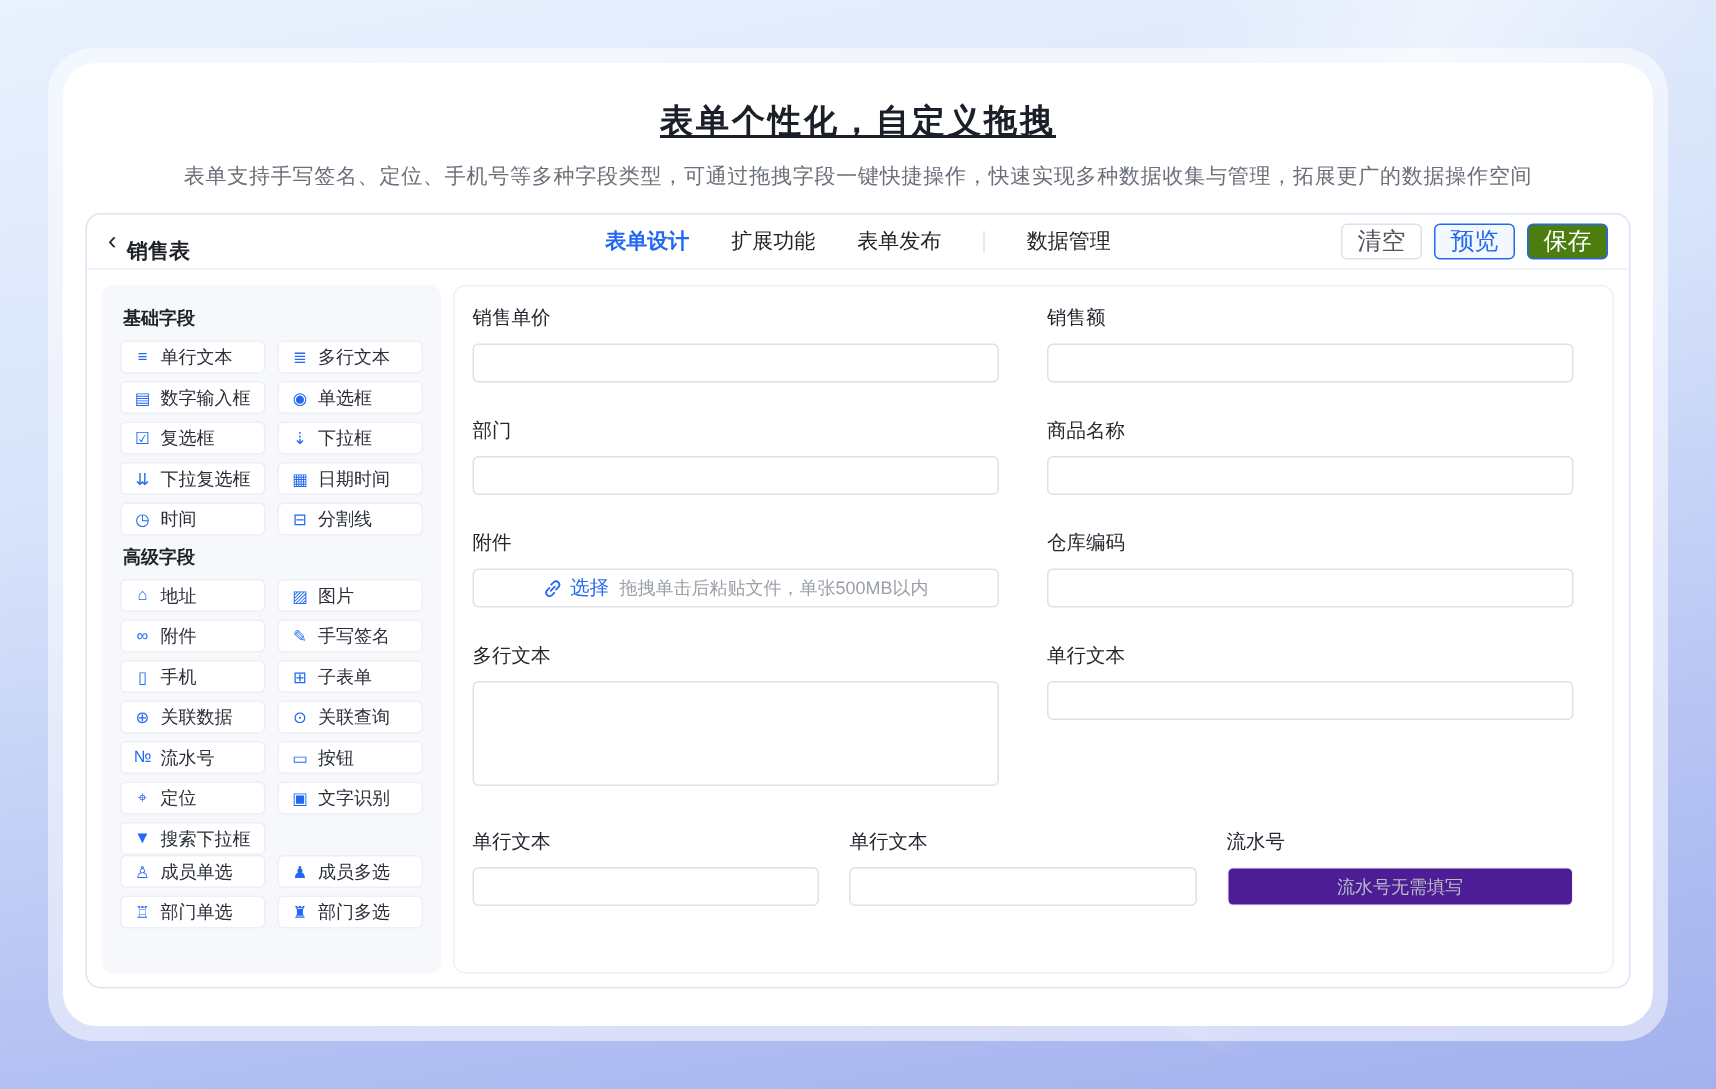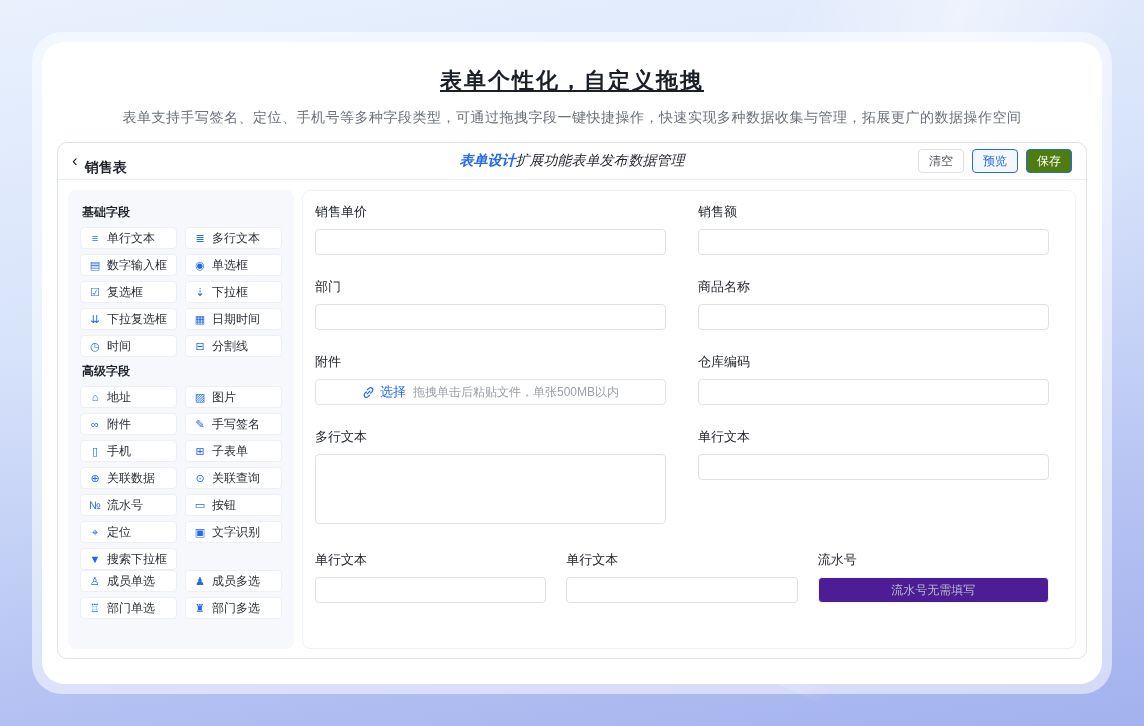--- a/index.html
+++ b/index.html
@@ -41,28 +41,28 @@
   }
   .toolbar {
     height:37px; border-bottom:1px solid #eaeef5;
     display:flex; align-items:center; padding:0 14px; position:relative;
   }
   .back-group { display:flex; align-items:center; gap:7px; cursor:pointer; }
   .back-icon { font-size:17px; color:#1f2329; line-height:1; margin-top:-2px; }
   .back-title { font-size:14px; font-weight:bold; color:#1f2329;margin-top:13px; }
   .tabs {
     position:absolute; left:50%; transform:translateX(-50%);
-    display:flex; align-items:center; font-size:14px;font-style:italic;
+    display:flex; align-items:center; gap:28px; font-size:14px;
   }
   .tab { color:#1f2329; cursor:pointer; white-space:nowrap; }
   .tab.active { color:#2468f2; font-weight:bold; }
   .tab-divider { width:1px; height:14px; background:#dde0e5; }
   .toolbar-actions { margin-left:auto; display:flex; gap:8px; }
   .btn {
-    height:24px; padding:0 10px; border-radius:4px; font-size:12px;
+    height:24px; padding:0 10px; border-radius:4px; font-size:16px;
     display:flex; align-items:center; cursor:pointer;
     border:1px solid #dee0e3; background:#fff; color:#50555e; white-space:nowrap;font-family:Liberation Serif, serif;
   }
   .btn.preview { border-color:#2468f2; color:#2468f2; background:#f3f8ff; }
   .btn.save { background:#4d7c0f; border-color:#2468f2; color:#fff; }
   
   .designer-body { display:flex; padding:10px; gap:8px; height:479px; }
   .sidebar {
     width:226px; background:#f6f8fb; border-radius:8px;
     padding:8px 12px; overflow:hidden; flex:none;

